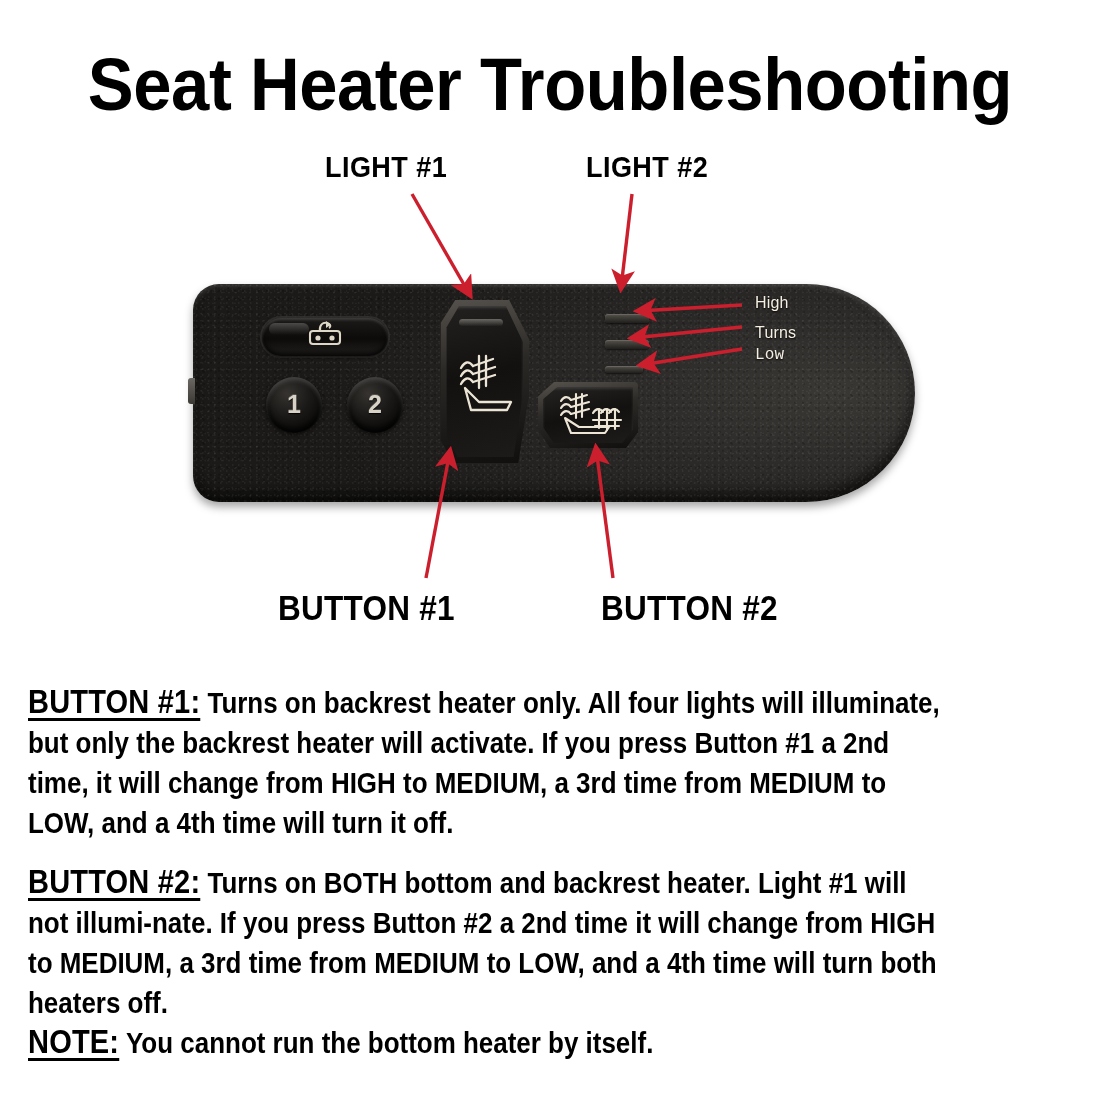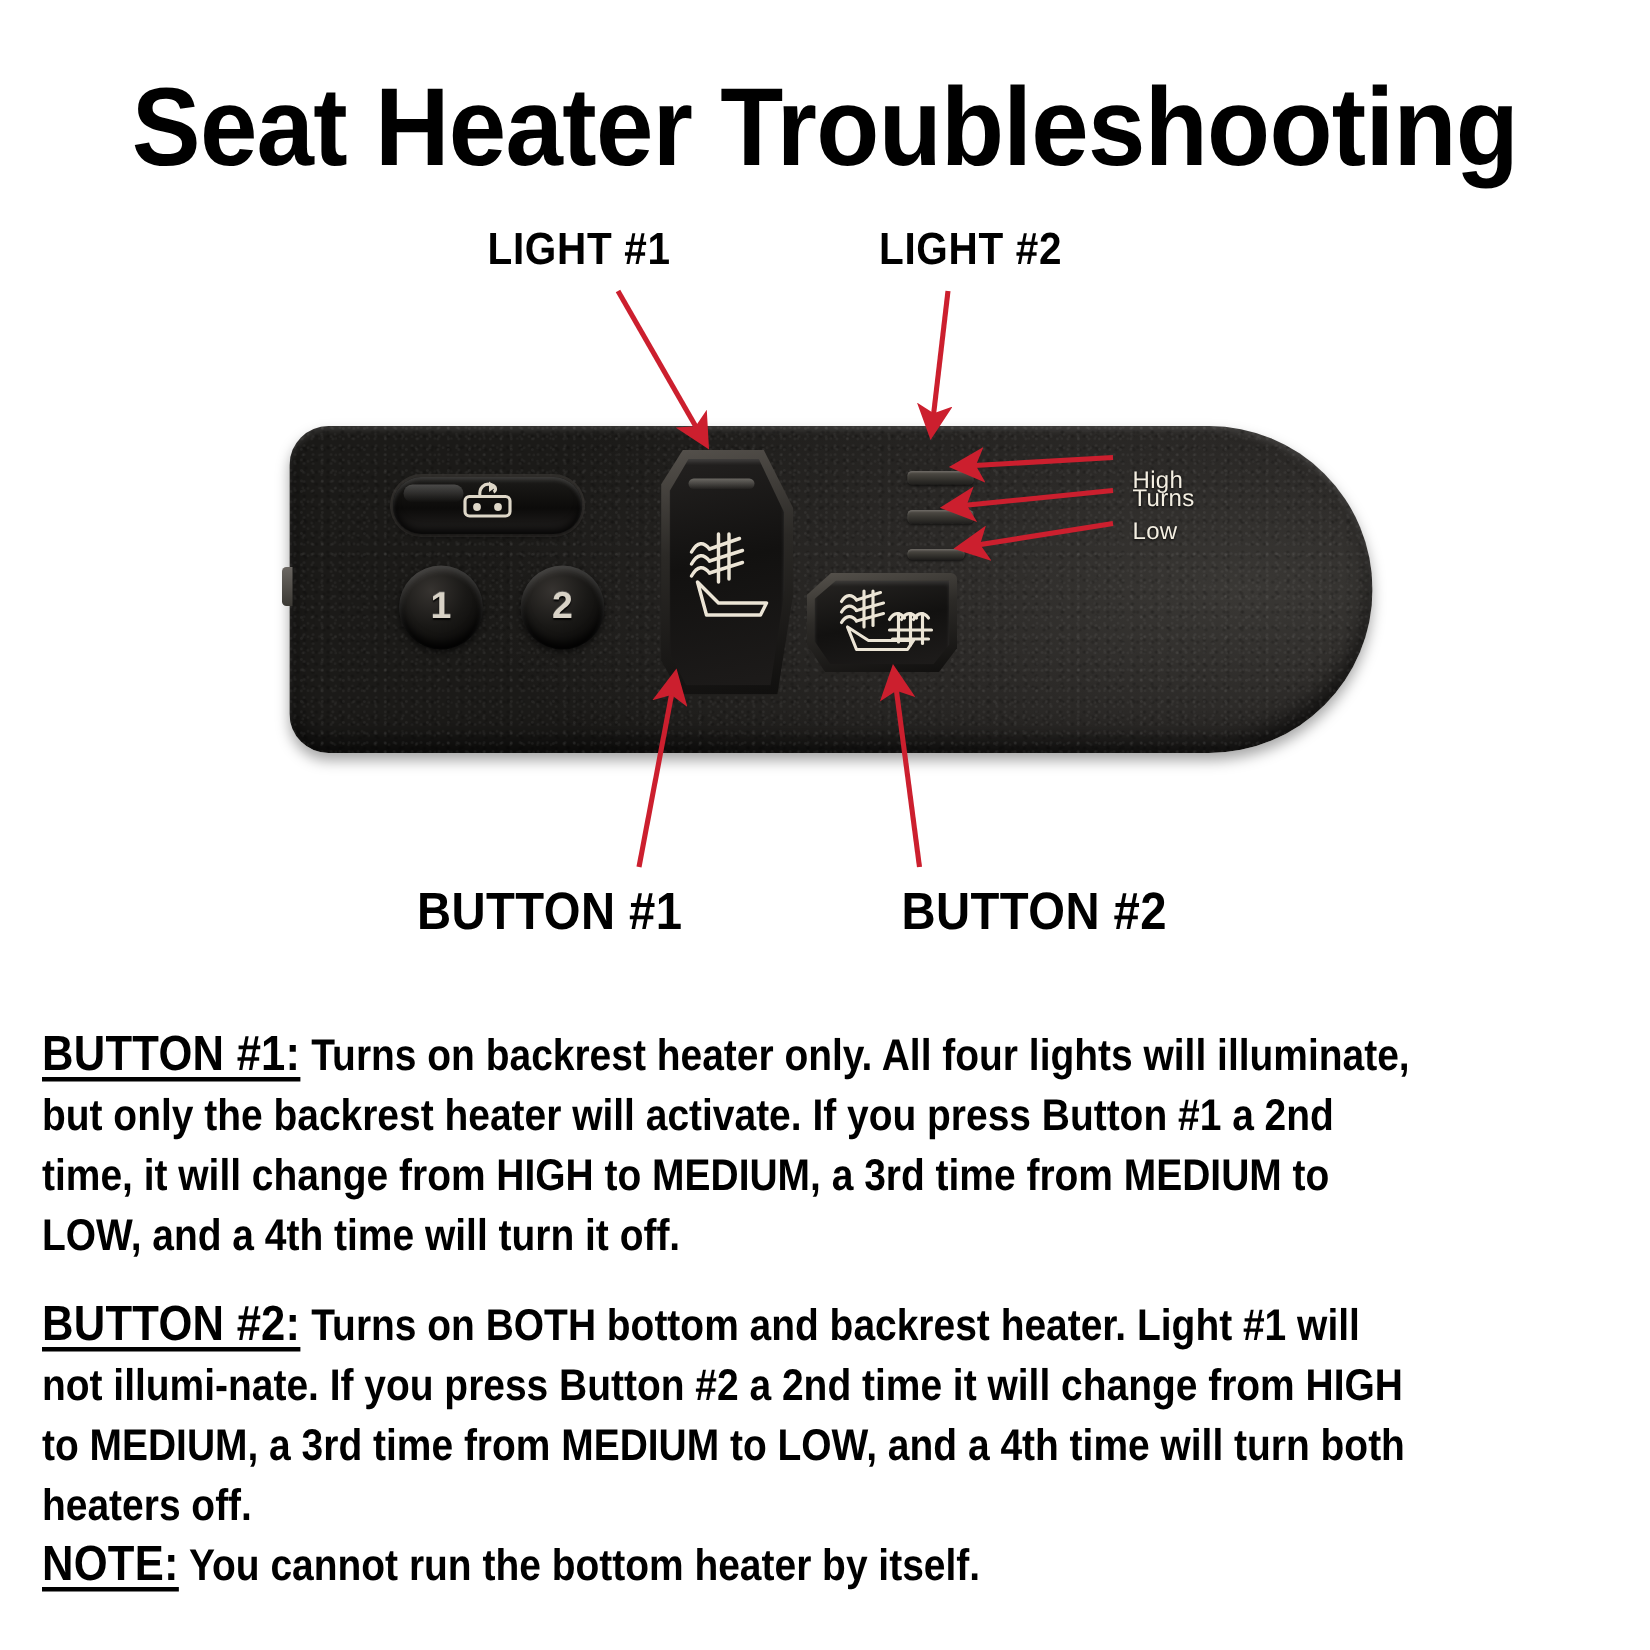--- a/index.html
+++ b/index.html
@@ -241,23 +241,23 @@
   .level-label {
     position: absolute;
     font-family: "Liberation Sans", sans-serif;
     font-size: 16px;
     font-weight: 400;
     color: #f4efe2;
     letter-spacing: 0.2px;
     white-space: nowrap;
     text-shadow: 0 1px 2px rgba(0,0,0,0.95);
   }
-  #lvl-high   { left: 562px; top: 28px; }
+  #lvl-high   { left: 562px; top: 10px; }
   #lvl-medium { left: 562px; top: 40px; }
-  #lvl-low    { left: 562px; top: 62px; }
+  #lvl-low    { left: 562px; top: 62px; font-family: Liberation Mono, monospace; }
 
   
   .para {
     position: absolute;
     left: 28px;
     width: 1050px;
     font-family: "Liberation Sans Narrow", "Liberation Sans", sans-serif;
     font-size: 29.5px;
     line-height: 40px;
     font-weight: bold;

